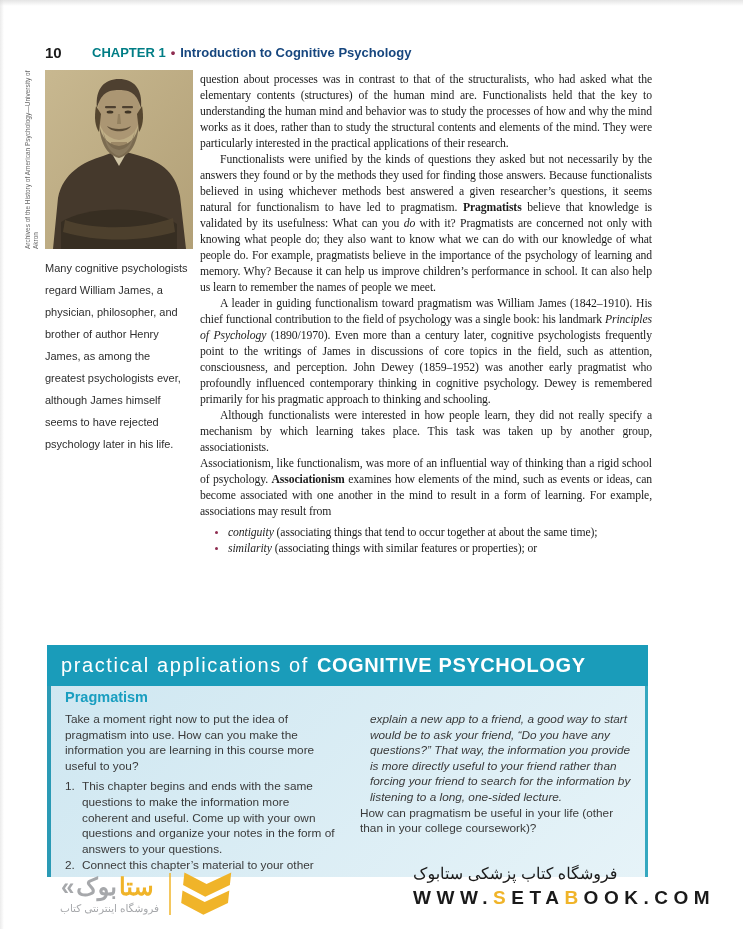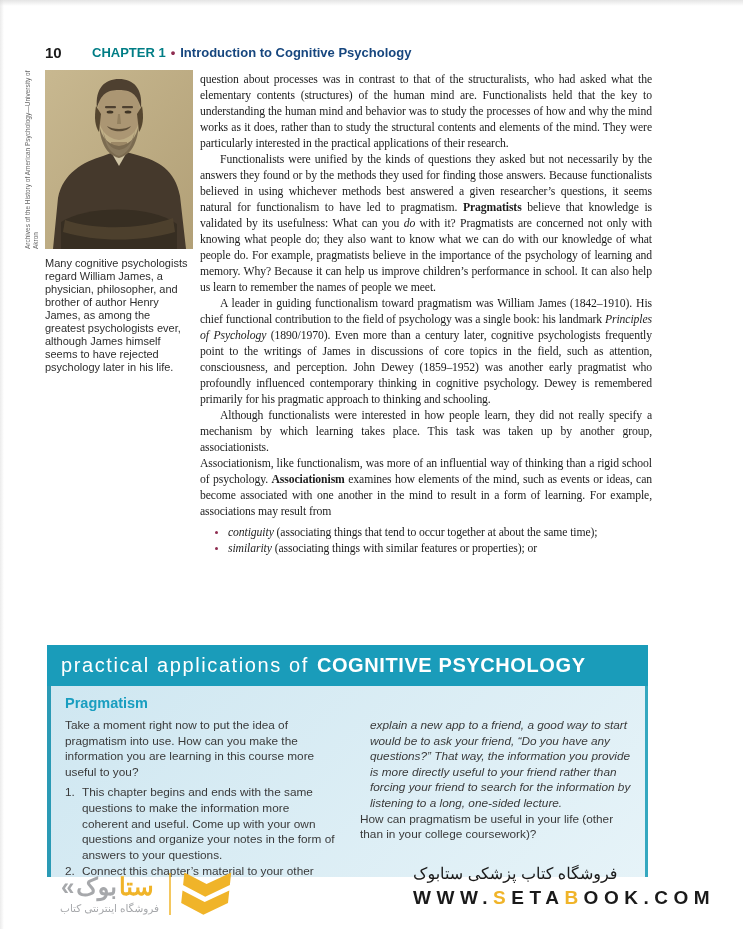--- a/index.html
+++ b/index.html
@@ -23,21 +23,21 @@
   
   .credit{
     position:absolute;left:24px;top:249px;width:179px;
     transform:rotate(-90deg);transform-origin:0 0;
     font-size:6.5px;line-height:8px;color:#666;letter-spacing:0;
   }
   .photo{position:absolute;left:45px;top:70px;width:148px;height:179px;overflow:hidden;}
   .photo svg{display:block;width:100%;height:100%;}
   .caption{
     position:absolute;left:45px;top:257px;width:147px;
-    font-size:11px;line-height:13px;color:#2e2e2e;
+    font-size:11px;line-height:22px;color:#2e2e2e;
   }
 
   
   .main{position:absolute;left:200px;top:64px;width:452px;color:#1c1c1c;}
   .main p{
     margin:0;font-family:"Liberation Serif",serif;font-size:11.7px;line-height:16px;
     text-align:justify;letter-spacing:-0.1px;
   }
   .main p.indent{text-indent:20px;}
   .main p.first{margin-top:8px;}
@@ -61,21 +61,21 @@
   .appbox-header{
     height:41px;background:#1a9cba;color:#ffffff;display:flex;align-items:center;
     padding:0 14px;box-sizing:border-box;
   }
   .bh-light{font-size:20px;font-weight:400;letter-spacing:1.6px;margin-right:8px;white-space:pre;}
   .bh-bold{font-size:20px;font-weight:700;letter-spacing:0.6px;}
   .appbox-body{
     height:191px;box-sizing:border-box;
     background:linear-gradient(135deg,#cfe7f1,#e6f3f8);
     border-left:4px solid #2a9ab5;border-right:3px solid #35a8c0;
-    padding:9px 14px 0 14px;
+    padding:3px 14px 0 14px;
   }
   .appbox-body h3{margin:0 0 7px 0;font-size:14.5px;font-weight:700;color:#199ec0;}
   .cols{display:flex;gap:24px;}
   .col{flex:1;font-size:11.8px;line-height:15.6px;color:#3a3a3a;}
   .col p{margin:0;}
   .olist{margin-top:5px;}
   .oli{display:flex;margin-top:1px;}
   .onum{width:17px;flex:none;}
   .otext{flex:1;}
   .col .cont{padding-left:10px;font-style:italic;}

